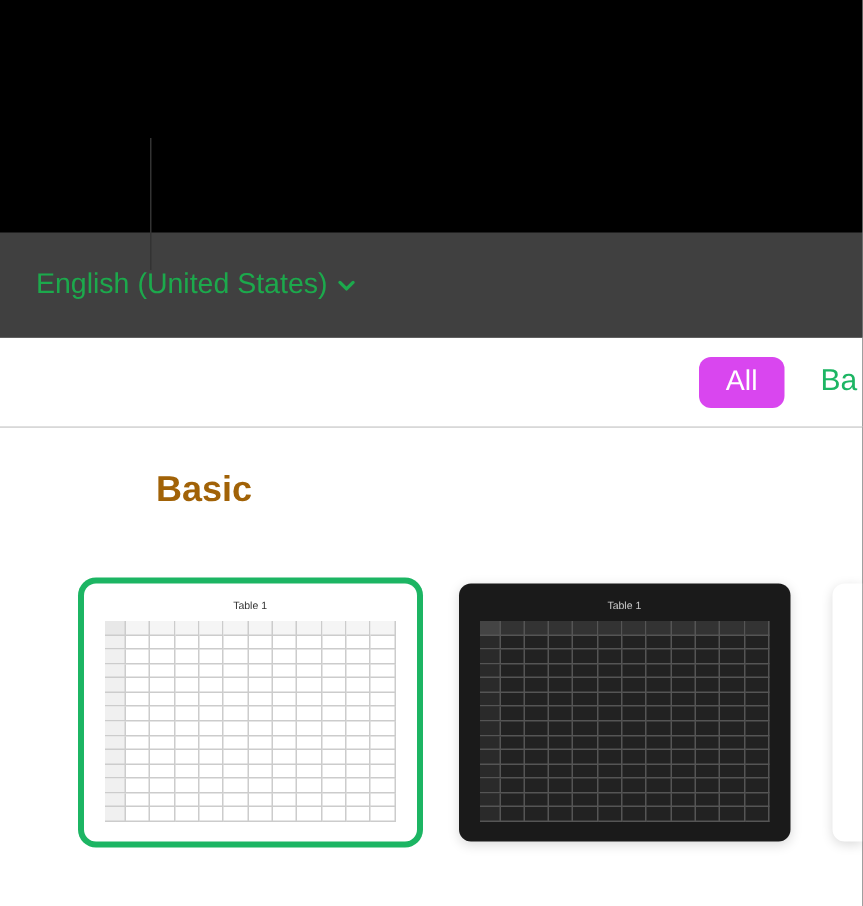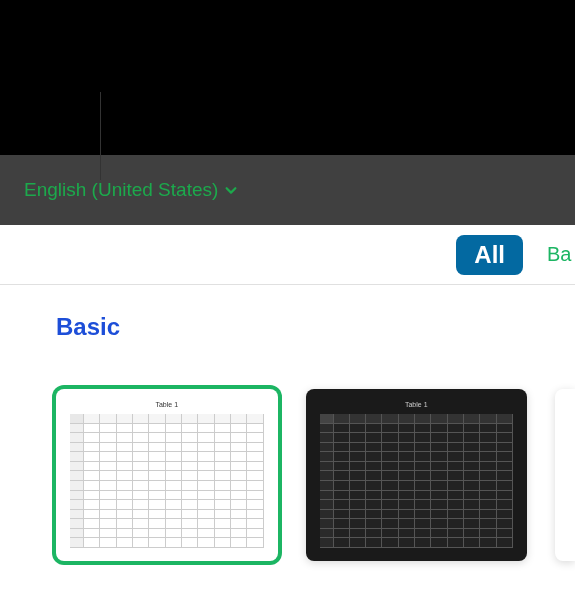--- a/index.html
+++ b/index.html
@@ -53,24 +53,24 @@
       background: #fff;
       height: 60px;
       display: flex;
       align-items: center;
       justify-content: flex-end;
       padding: 0 0 0 24px;
       gap: 24px;
       border-bottom: 1px solid #e0e0e0;
     }
     .filter-pill {
-      background: #0369a1;
+      background: #d946ef;
       color: #fff;
-      font-size: 24px;
-      font-weight: 700;
+      font-size: 19px;
+      font-weight: 400;
       padding: 6px 18px;
       border-radius: 8px;
       cursor: pointer;
     }
     .filter-text {
       color: #1cb563;
       font-size: 20px;
       font-weight: 500;
       cursor: pointer;
       padding-right: 0;
@@ -81,22 +81,23 @@
     }
     .content-area {
       background: #fff;
       height: 319px;
       padding: 28px 0 0 56px;
       overflow: hidden;
     }
     .section-title {
       font-size: 24px;
       font-weight: 700;
-      color: #1d4ed8;
+      color: #a16207;
       margin-bottom: 48px;
+      margin-left: 48px;
     }
     .template-row {
       display: flex;
       gap: 28px;
     }
     .template-card {
       width: 226px;
       height: 172px;
       border-radius: 8px;
       position: relative;

